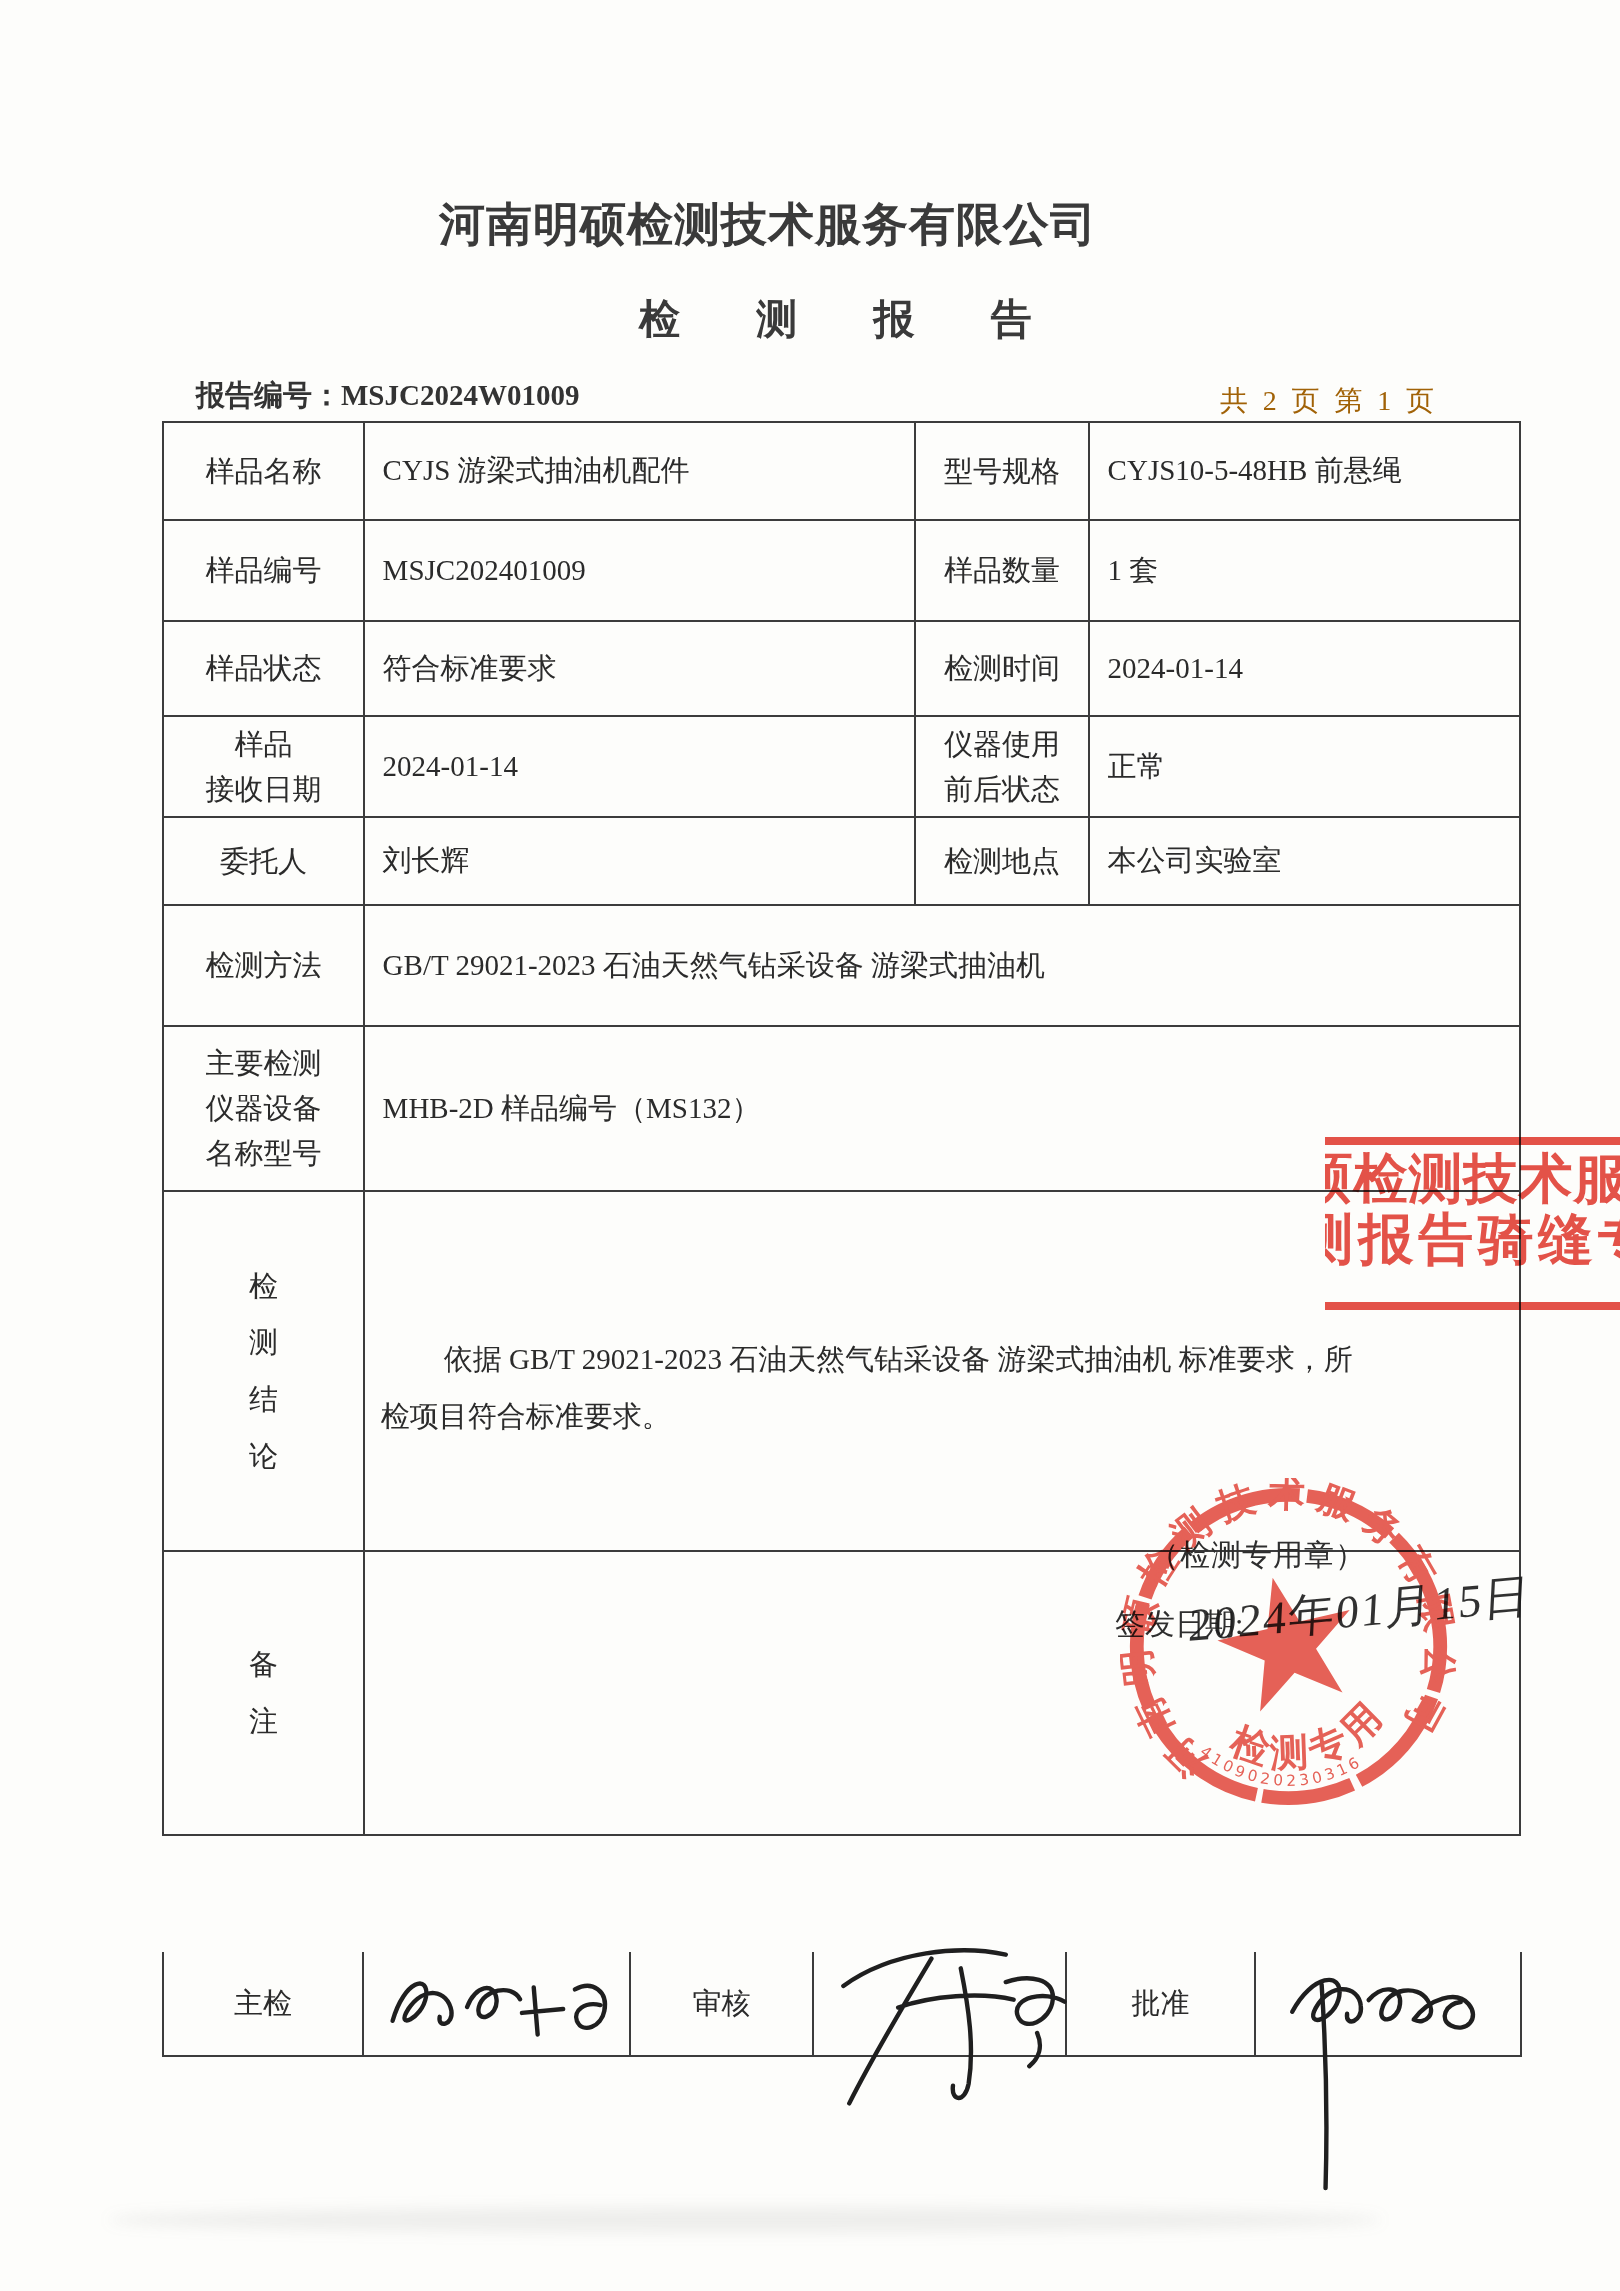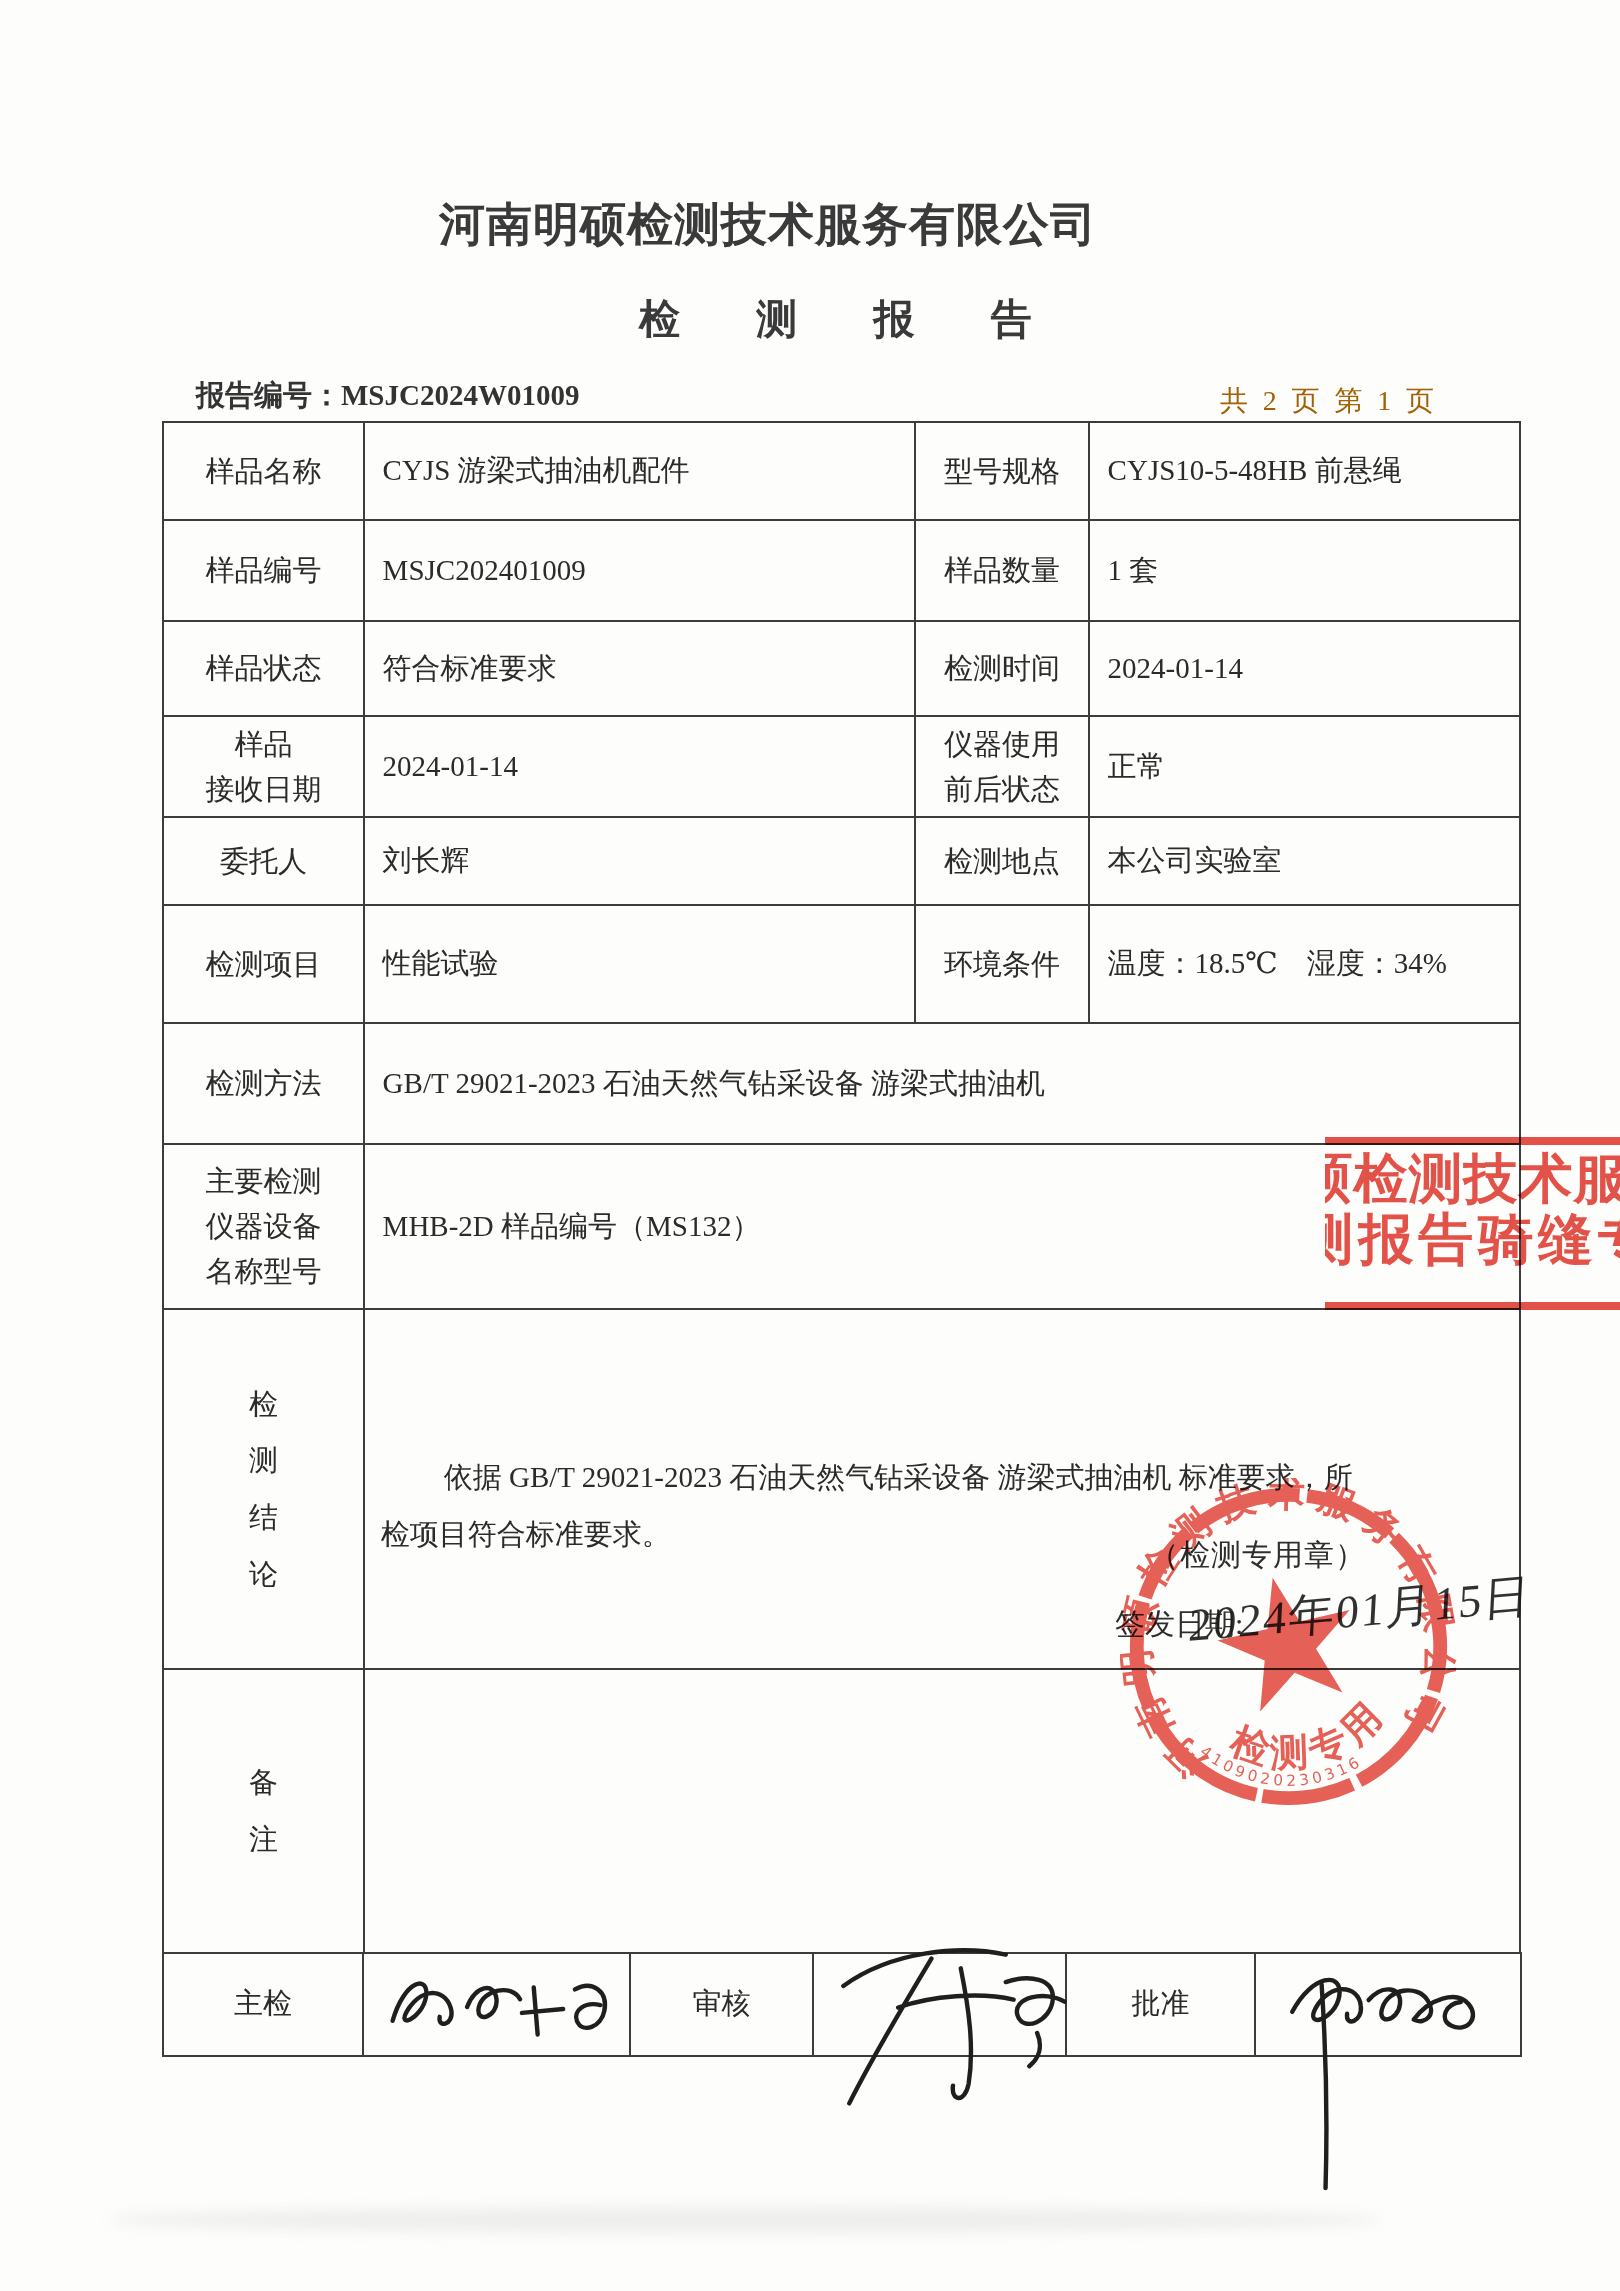--- a/index.html
+++ b/index.html
@@ -83,26 +83,20 @@
     <td class="val">2024-01-14</td>
     <td class="lab">仪器使用
 前后状态</td>
     <td class="val">正常</td>
   </tr>
   <tr style="height:88px">
     <td class="lab">委托人</td>
     <td class="val">刘长辉</td>
     <td class="lab">检测地点</td>
     <td class="val">本公司实验室</td>
-  </tr>
-  <tr style="height:118px">
-    <td class="lab">检测项目</td>
-    <td class="val">性能试验</td>
-    <td class="lab">环境条件</td>
-    <td class="val">温度：18.5℃　湿度：34%</td>
   </tr>
   <tr style="height:121px">
     <td class="lab">检测方法</td>
     <td class="val" colspan="3">GB/T 29021-2023  石油天然气钻采设备  游梁式抽油机</td>
   </tr>
   <tr style="height:165px">
     <td class="lab">主要检测
 仪器设备
 名称型号</td>
     <td class="val" colspan="3">MHB-2D 样品编号（MS132）</td>

